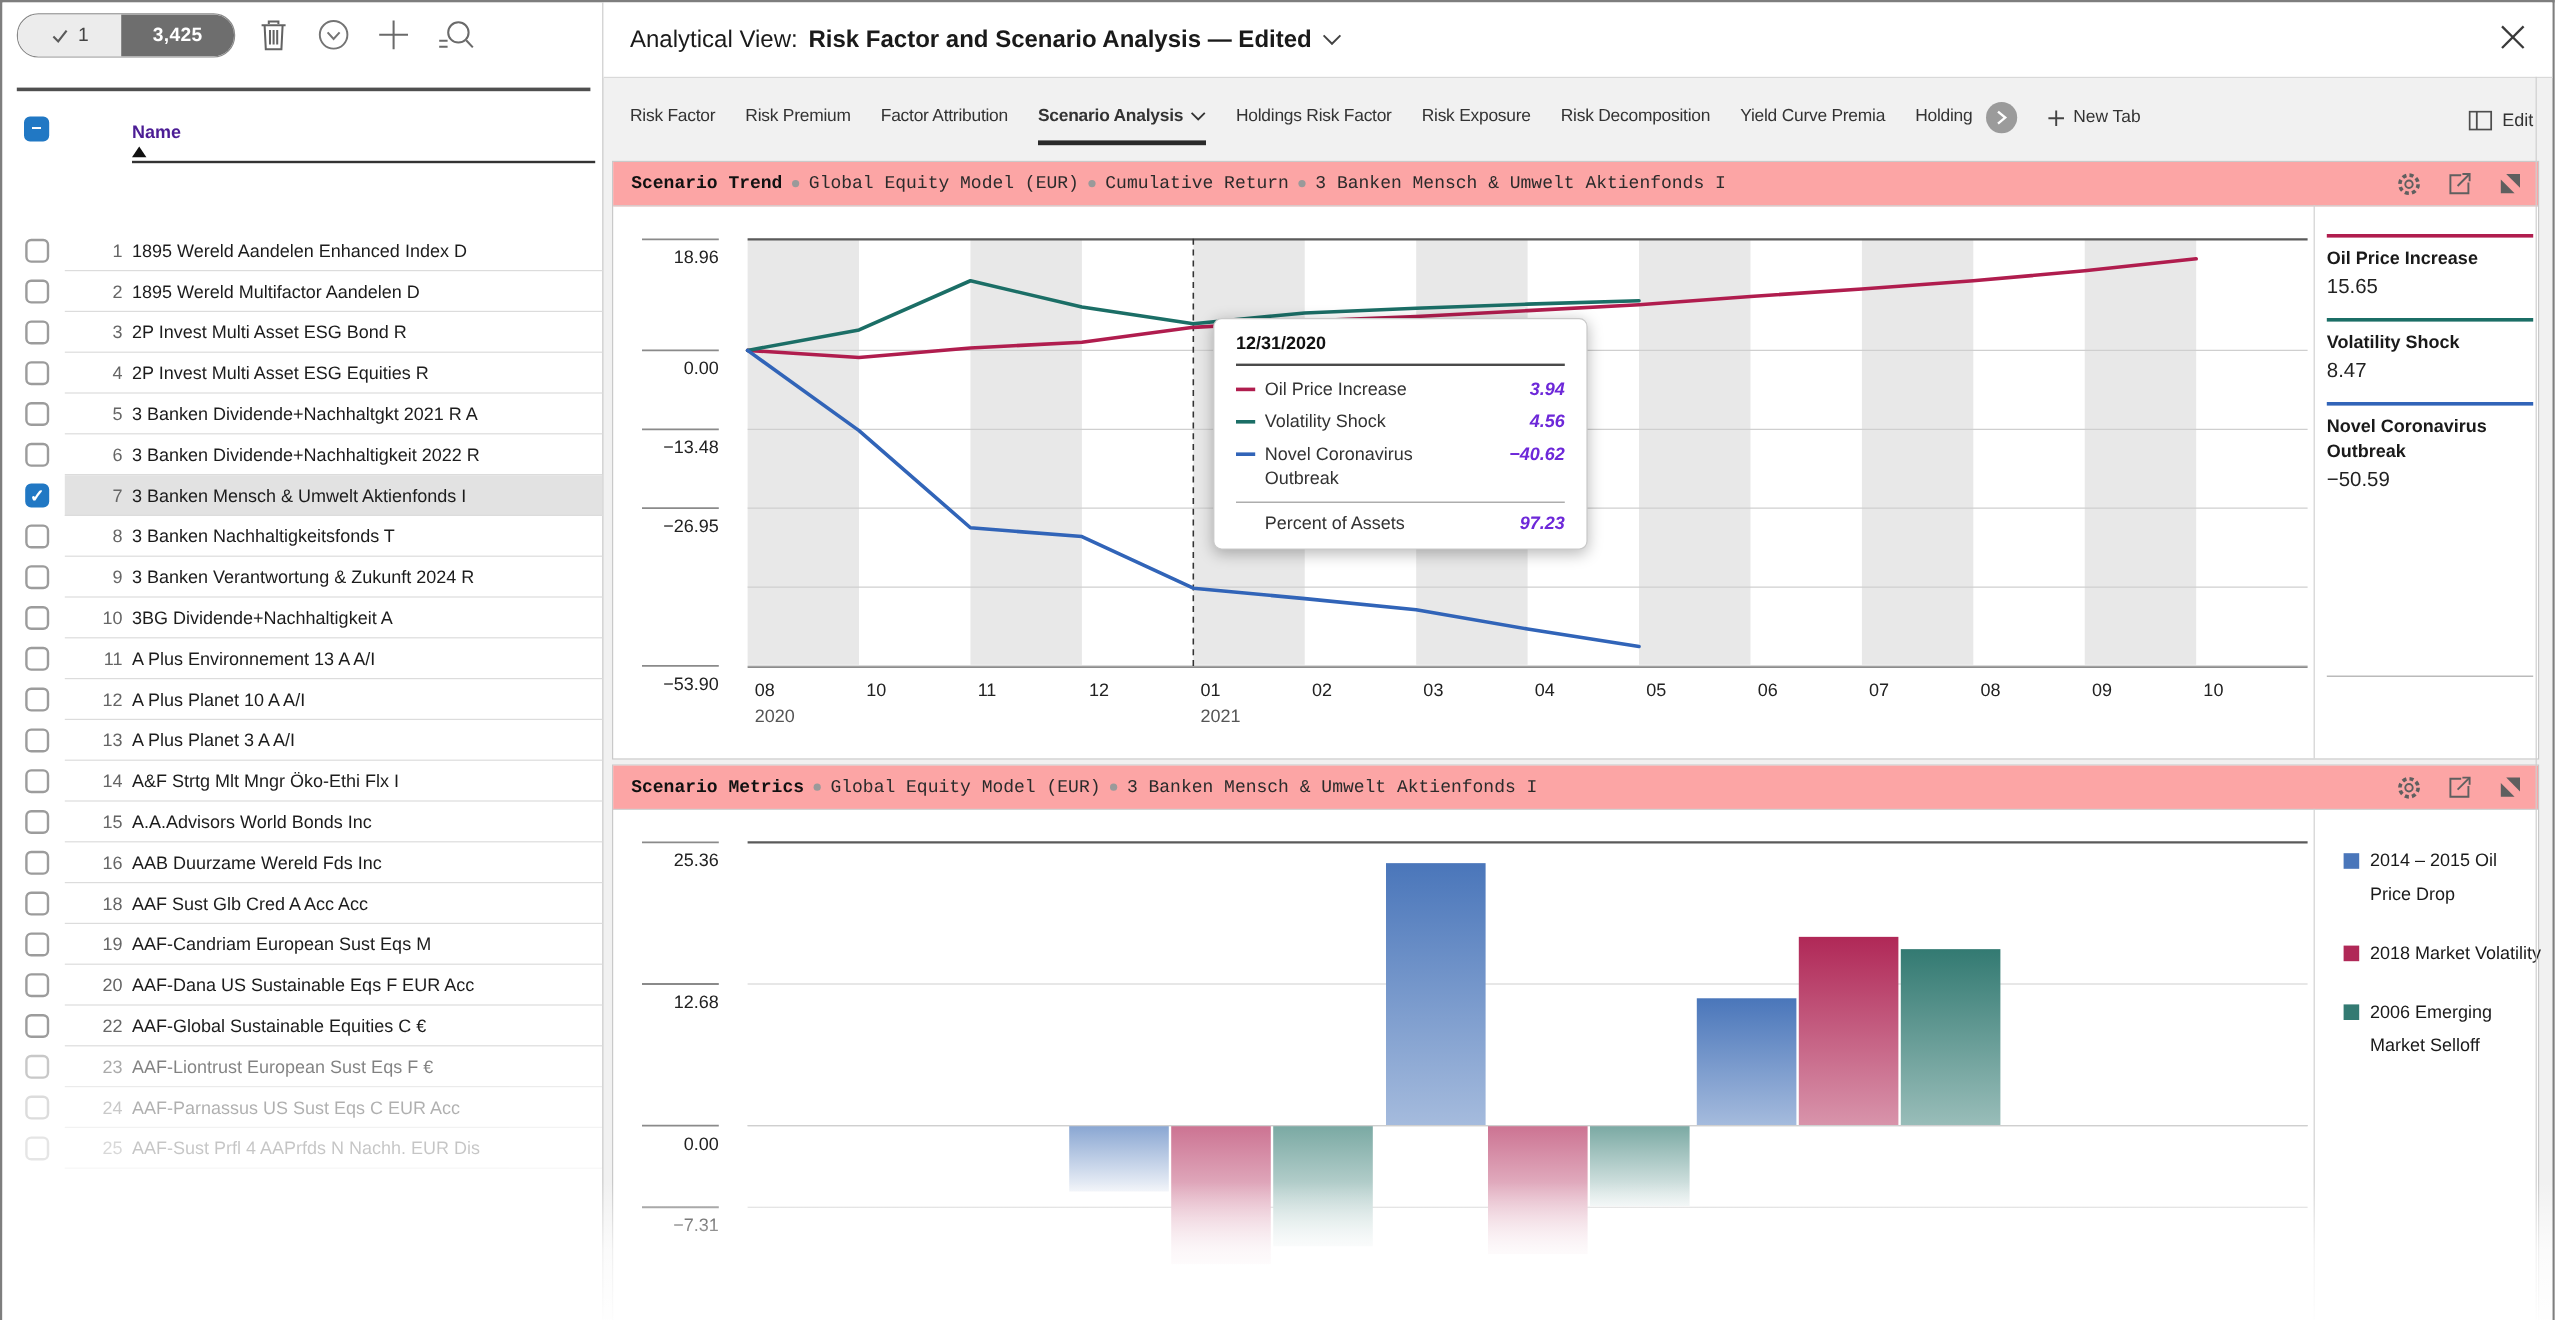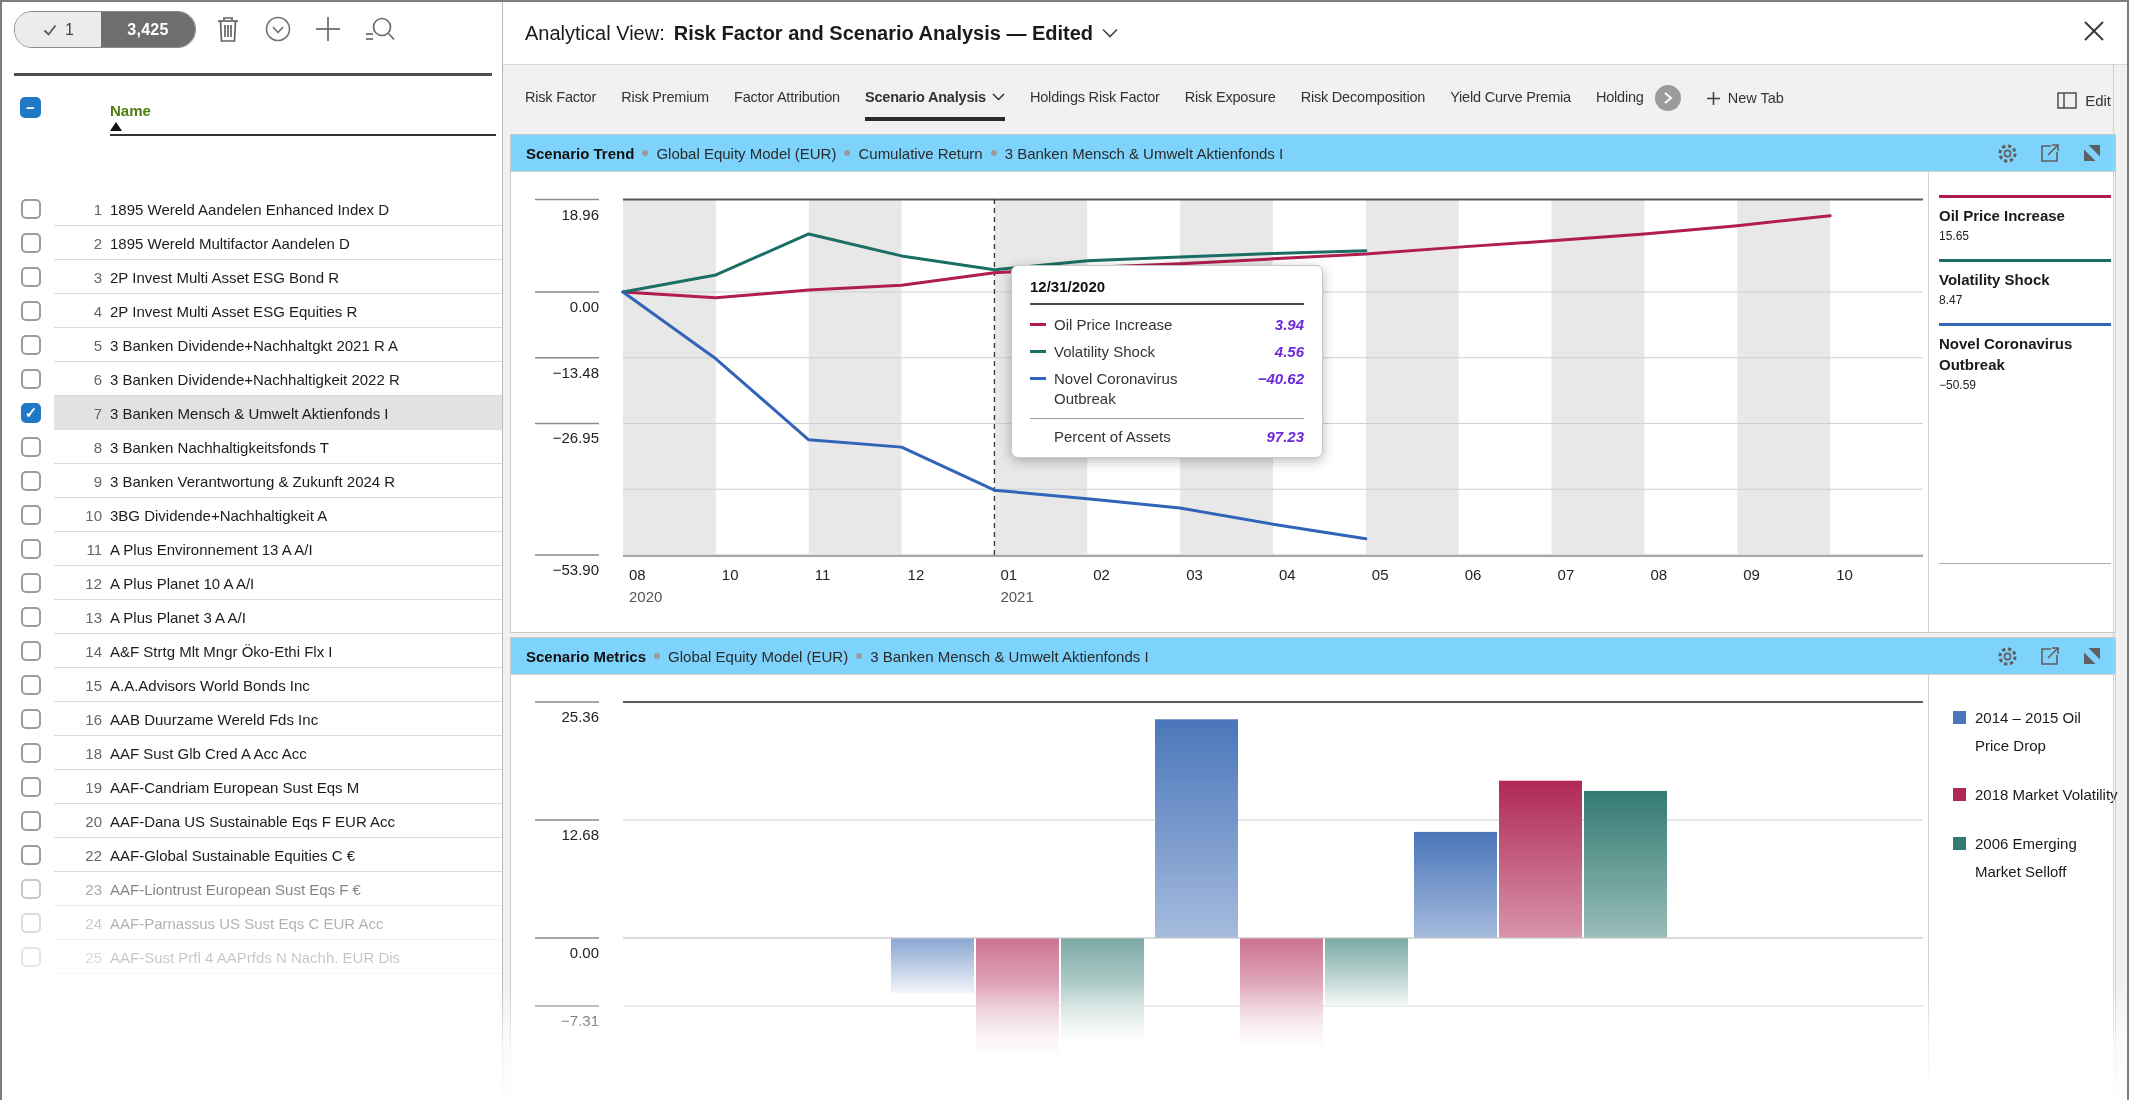--- a/index.html
+++ b/index.html
@@ -12,21 +12,21 @@
   #count-pill{position:absolute;left:12px;top:9px;height:35px;border:1px solid #8a8a8a;border-radius:18px;overflow:hidden;display:flex;}
   #count-pill .seg{display:flex;align-items:center;justify-content:center;font-size:16px;}
   #count-pill .seg.light{background:#ececec;color:#444;width:86px;gap:7px;}
   #count-pill .seg.dark{background:#6e6e6e;color:#fff;width:94px;font-weight:bold;letter-spacing:.3px;}
   .tb-icon{position:absolute;top:12px;width:30px;height:30px;display:flex;align-items:center;justify-content:center;}
   #toolbar-rule{position:absolute;left:12px;right:10px;top:71px;height:3px;background:#4f4f4f;}
   #list-header{position:absolute;left:0;top:84px;width:100%;height:56px;}
   .cb{width:21px;height:21px;border:2px solid #9c9c9c;border-radius:5px;box-sizing:border-box;background:#fff;}
   .cb.on{background:#2178c4;border-color:#2178c4;color:#fff;display:flex;align-items:center;justify-content:center;font-size:15px;font-weight:bold;}
   #hdr-cb{position:absolute;left:18px;top:11px;}
-  #name-hdr{position:absolute;left:108px;top:16px;font-size:15px;font-weight:bold;color:#4d7c0f;}
+  #name-hdr{position:absolute;left:108px;top:16px;font-size:15px;font-weight:bold;color:#4c1d95;}
   #sort-tri{position:absolute;left:108px;top:36px;width:0;height:0;border-left:6px solid transparent;border-right:6px solid transparent;border-bottom:9px solid #111;}
   #name-underline{position:absolute;left:108px;top:48px;right:6px;height:2px;background:#333;}
   #fund-list{position:absolute;left:0;top:190px;width:100%;}
   .frow{position:relative;height:34px;display:flex;align-items:center;}
   .frow .rowband{position:absolute;left:52px;right:0;top:0;bottom:0;}
   .frow.sel .rowband{background:#e2e2e2;}
   .frow .sep{position:absolute;left:52px;right:0;bottom:0;height:1px;background:#dcdcdc;}
   .frow .cb{position:absolute;left:19px;top:7px;width:20px;height:20px;}
   .frow .num{position:absolute;left:40px;width:60px;text-align:right;font-size:15px;color:#666;}
   .frow .fname{position:absolute;left:108px;right:4px;font-size:15px;color:#1c1c1c;white-space:nowrap;overflow:hidden;}
@@ -37,36 +37,36 @@
   #main-title .bold{font-weight:bold;}
   #close-btn{position:absolute;right:18px;top:14px;width:30px;height:30px;display:flex;align-items:center;justify-content:center;}
   #tabs-row{position:absolute;left:22px;top:62px;right:120px;height:68px;display:flex;align-items:center;gap:25px;}
   .tab{position:relative;font-size:14.5px;letter-spacing:-0.2px;color:#333;white-space:nowrap;padding-bottom:2px;display:flex;align-items:center;gap:6px;}
   .tab.active{font-weight:bold;}
   .tab.active::after{content:"";position:absolute;left:0;right:0;bottom:-14px;height:4px;background:#2a2a2a;}
   #tab-overflow-circle{width:26px;height:26px;border-radius:50%;background:#9b9b9b;display:flex;align-items:center;justify-content:center;margin-left:-14px;flex:none;}
   #new-tab{display:flex;align-items:center;gap:7px;font-size:14.5px;color:#333;white-space:nowrap;justify-content:flex-end;}
   #edit-btn{position:absolute;right:16px;top:90px;display:flex;align-items:flex-end;gap:8px;font-size:15px;color:#333;}
   .panel{position:absolute;left:7px;width:1604px;background:#fff;border:1px solid #c9c9c9;box-sizing:content-box;}
-  .panel-header{height:36px;background:#7dd3fc;border-bottom:1px solid #d2d2d2;display:flex;align-items:center;padding-left:15px;font-size:15px;color:#2b2b2b;position:relative;}
+  .panel-header{height:36px;background:#fca5a5;border-bottom:1px solid #d2d2d2;display:flex;align-items:center;padding-left:15px;font-size:15px;color:#2b2b2b;position:relative;font-family:Liberation Mono, monospace;}
   .panel-header .ph-title{font-weight:bold;color:#111;}
   .panel-header .dot{width:6px;height:6px;border-radius:50%;background:#9a9a9a;margin:0 8px;flex:none;}
   .ph-icons{position:absolute;right:12px;top:0;height:36px;display:flex;align-items:center;gap:20px;}
   .ph-icons span{display:flex;}
   #trend-panel{top:132px;height:497px;}
   #metrics-panel{top:635px;height:465px;}
   #trend-svg{position:absolute;left:0;top:36px;}
   #metrics-svg{position:absolute;left:0;top:36px;}
   .v-divider{position:absolute;left:1417px;top:36px;bottom:0;width:1px;background:#d2d2d2;}
   
   #trend-legend{position:absolute;left:1428px;top:60px;width:172px;}
   .tl-entry{margin-bottom:16px;}
   .tl-bar{height:3px;margin-bottom:7px;}
   .tl-name{font-size:15px;font-weight:bold;color:#1a1a1a;line-height:21px;}
-  .tl-val{font-size:12px;color:#222;margin-top:3px;}
+  .tl-val{font-size:17px;color:#222;margin-top:3px;}
   #trend-legend-rule{position:absolute;left:1428px;top:428px;width:172px;height:1px;background:#aaa;}
   
   #tooltip{position:absolute;left:500px;top:130px;width:312px;background:#fff;border:1px solid #c9c9c9;border-radius:7px;
            box-shadow:0 3px 12px rgba(0,0,0,.28);padding:12px 18px 10px 18px;box-sizing:border-box;z-index:5;}
   #tt-date{font-size:15px;font-weight:bold;color:#111;}
   #tt-rule{height:2px;background:#4a4a4a;margin:8px 0 10px 0;}
   .tt-row{display:flex;align-items:flex-start;margin-bottom:7px;}
   .tt-dash{width:16px;height:3px;margin-top:8px;flex:none;}
   .tt-label{font-size:15px;color:#333;margin-left:8px;line-height:20px;width:160px;}
   .tt-val{font-size:15px;font-weight:bold;color:#6d28d9;margin-left:auto;line-height:20px;font-style:italic;}

